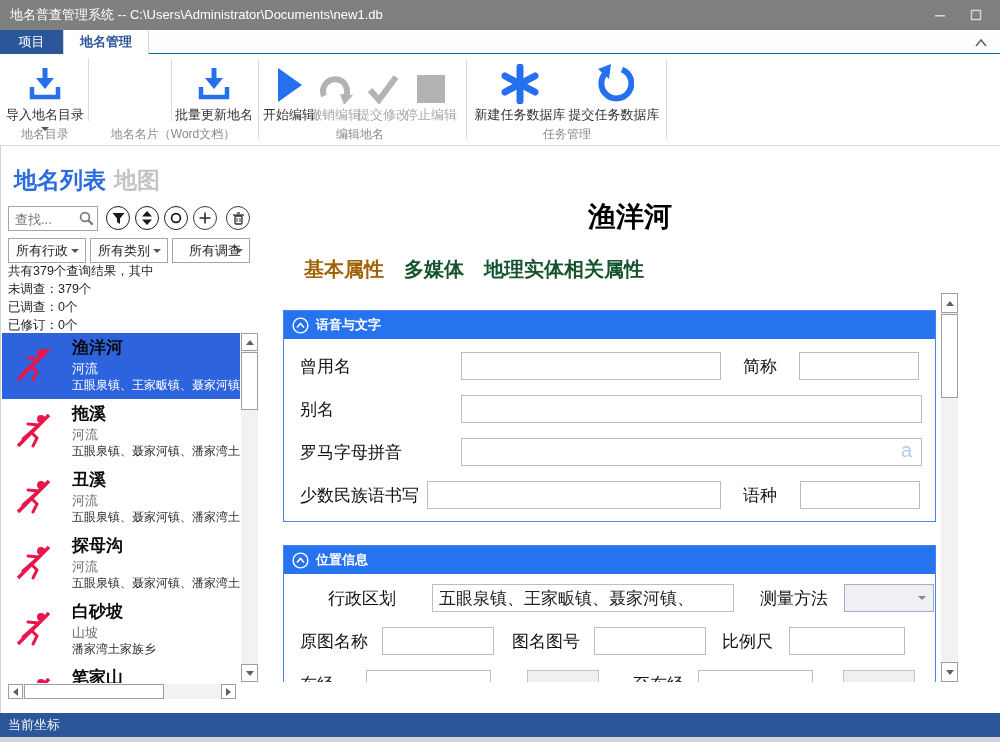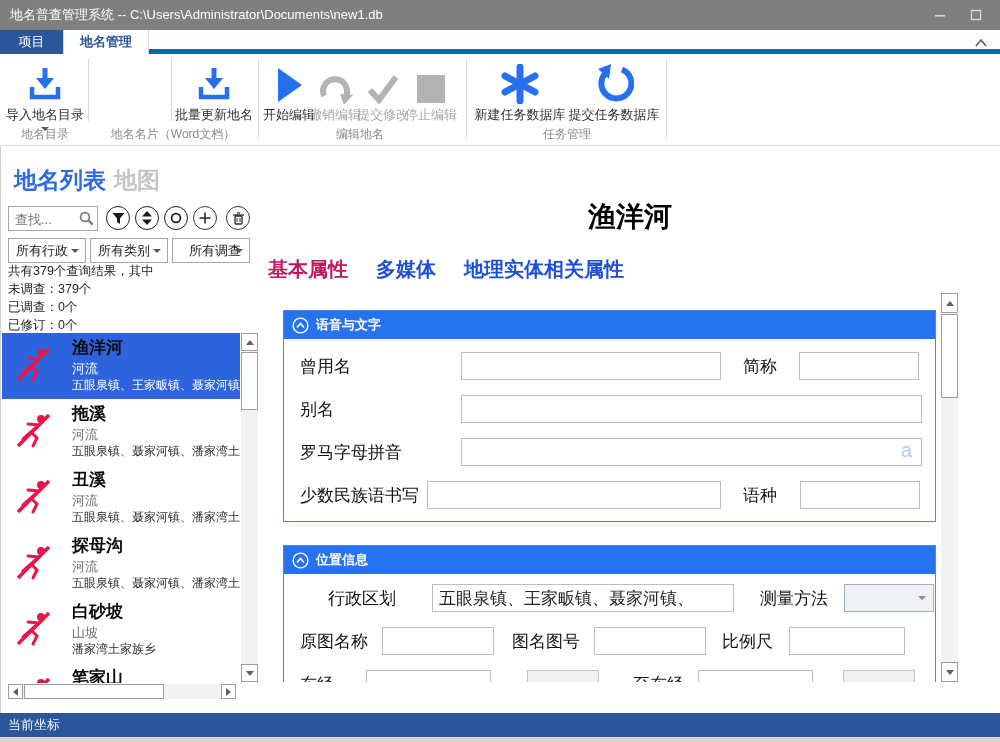--- a/index.html
+++ b/index.html
@@ -7,21 +7,21 @@
     width:1000px;height:742px;position:relative;overflow:hidden;
     font-family:"Liberation Sans","DejaVu Sans",sans-serif;
     background:#ffffff;color:#222;
   }
   
   .titlebar{position:absolute;left:0;top:0;width:1000px;height:30px;background:#7f7f7f;padding-left:32px;}
   .titlebar .wtitle{position:absolute;left:10px;top:0;line-height:30px;font-size:13px;color:#fff;white-space:nowrap;}
   .win-controls{position:absolute;right:2px;top:0;height:30px;display:flex;}
   .win-btn{width:36px;height:30px;display:flex;align-items:center;justify-content:center;}
   
-  .tabrow{position:absolute;left:0;top:30px;width:1000px;height:24px;background:#fdfdfd;border-bottom:5px solid #0369a1;box-sizing:border-box;}
+  .tabrow{position:absolute;left:0;top:30px;width:1000px;height:24px;background:#fdfdfd;border-bottom:1px solid #0369a1;box-sizing:border-box;}
   .tab-project{position:absolute;left:0;top:0;width:63px;height:24px;background:#2b579a;color:#fff;font-size:13px;line-height:24px;text-align:center;}
   .tab-placenames{position:absolute;left:63px;top:0;width:86px;height:24px;background:#fff;color:#2b579a;font-weight:bold;font-size:13px;line-height:24px;text-align:center;border-left:1px solid #d5d5d5;border-right:1px solid #d5d5d5;box-sizing:border-box;}
   .ribbon-collapse{position:absolute;right:12px;top:5px;}
   
   .ribbon{position:absolute;left:0;top:54px;width:1000px;height:92px;background:#fff;border-bottom:1px solid #d9d9d9;box-sizing:border-box;}
   .rsep{position:absolute;top:5px;width:1px;height:80px;background:#dcdcdc;}
   .rsep.short{height:62px;}
   .rbtn{position:absolute;top:4px;text-align:center;font-size:13px;color:#2f2f2f;cursor:default;}
   .rbtn .ric{height:46px;display:flex;align-items:flex-end;justify-content:center;}
   .rbtn .rlbl{margin-top:2px;white-space:nowrap;}
@@ -55,22 +55,22 @@
   .tri-up{width:0;height:0;border-left:4px solid transparent;border-right:4px solid transparent;border-bottom:5px solid #606060;}
   .tri-down{width:0;height:0;border-left:4px solid transparent;border-right:4px solid transparent;border-top:5px solid #606060;}
   .tri-left{width:0;height:0;border-top:4px solid transparent;border-bottom:4px solid transparent;border-right:5px solid #606060;}
   .tri-right{width:0;height:0;border-top:4px solid transparent;border-bottom:4px solid transparent;border-left:5px solid #606060;}
   .hsb{position:absolute;left:8px;top:684px;width:228px;height:15px;background:#f2f2f2;}
   .hsb .hbtn{position:absolute;top:0;width:15px;height:15px;background:#fff;border:1px solid #9d9d9d;box-sizing:border-box;display:flex;align-items:center;justify-content:center;}
   .hsb .hthumb{position:absolute;top:0;left:16px;width:140px;height:15px;background:#fff;border:1px solid #9d9d9d;box-sizing:border-box;}
   
   .d-title{position:absolute;left:280px;top:198px;width:700px;text-align:center;font-size:28px;font-weight:bold;color:#000;}
   .d-tabs{position:absolute;left:268px;top:256px;font-size:20px;font-weight:bold;white-space:nowrap;}
-  .d-tabs .on{color:#be185d;}
-  .d-tabs .off{color:#1d4ed8;margin-left:28px;}
+  .d-tabs .on{color:#a16207;margin-left:36px;}
+  .d-tabs .off{color:#14532d;margin-left:20px;}
   .form-viewport{position:absolute;left:283px;top:292px;width:657px;height:390px;overflow:hidden;}
   .fsection{position:absolute;left:0;width:653px;border:1px solid #4a82ee;background:#fff;box-sizing:border-box;}
   .fsec-head{height:28px;background:#2673f0;color:#fff;display:flex;align-items:center;padding-left:8px;font-size:13px;font-weight:bold;}
   .fsec-head .chev{margin-right:7px;display:flex;}
   .frow{position:absolute;left:0;height:30px;display:flex;align-items:center;font-size:17px;color:#111;white-space:nowrap;}
   .frow .flabel{display:inline-block;}
   .finput{height:28px;border:1px solid #b9bdc6;background:#fff;box-sizing:border-box;font-size:16px;font-family:inherit;color:#222;padding:0 6px;outline:none;}
   .finput.gray{background:#f0f0f0;border-color:#c3c3c3;}
   .fcombo{position:relative;height:28px;background:#eef0f3;border:1px solid #9fb0c4;box-sizing:border-box;}
   .fcombo .caret{position:absolute;right:7px;top:11px;width:0;height:0;border-left:4px solid transparent;border-right:4px solid transparent;border-top:4px solid #8a8a8a;}

